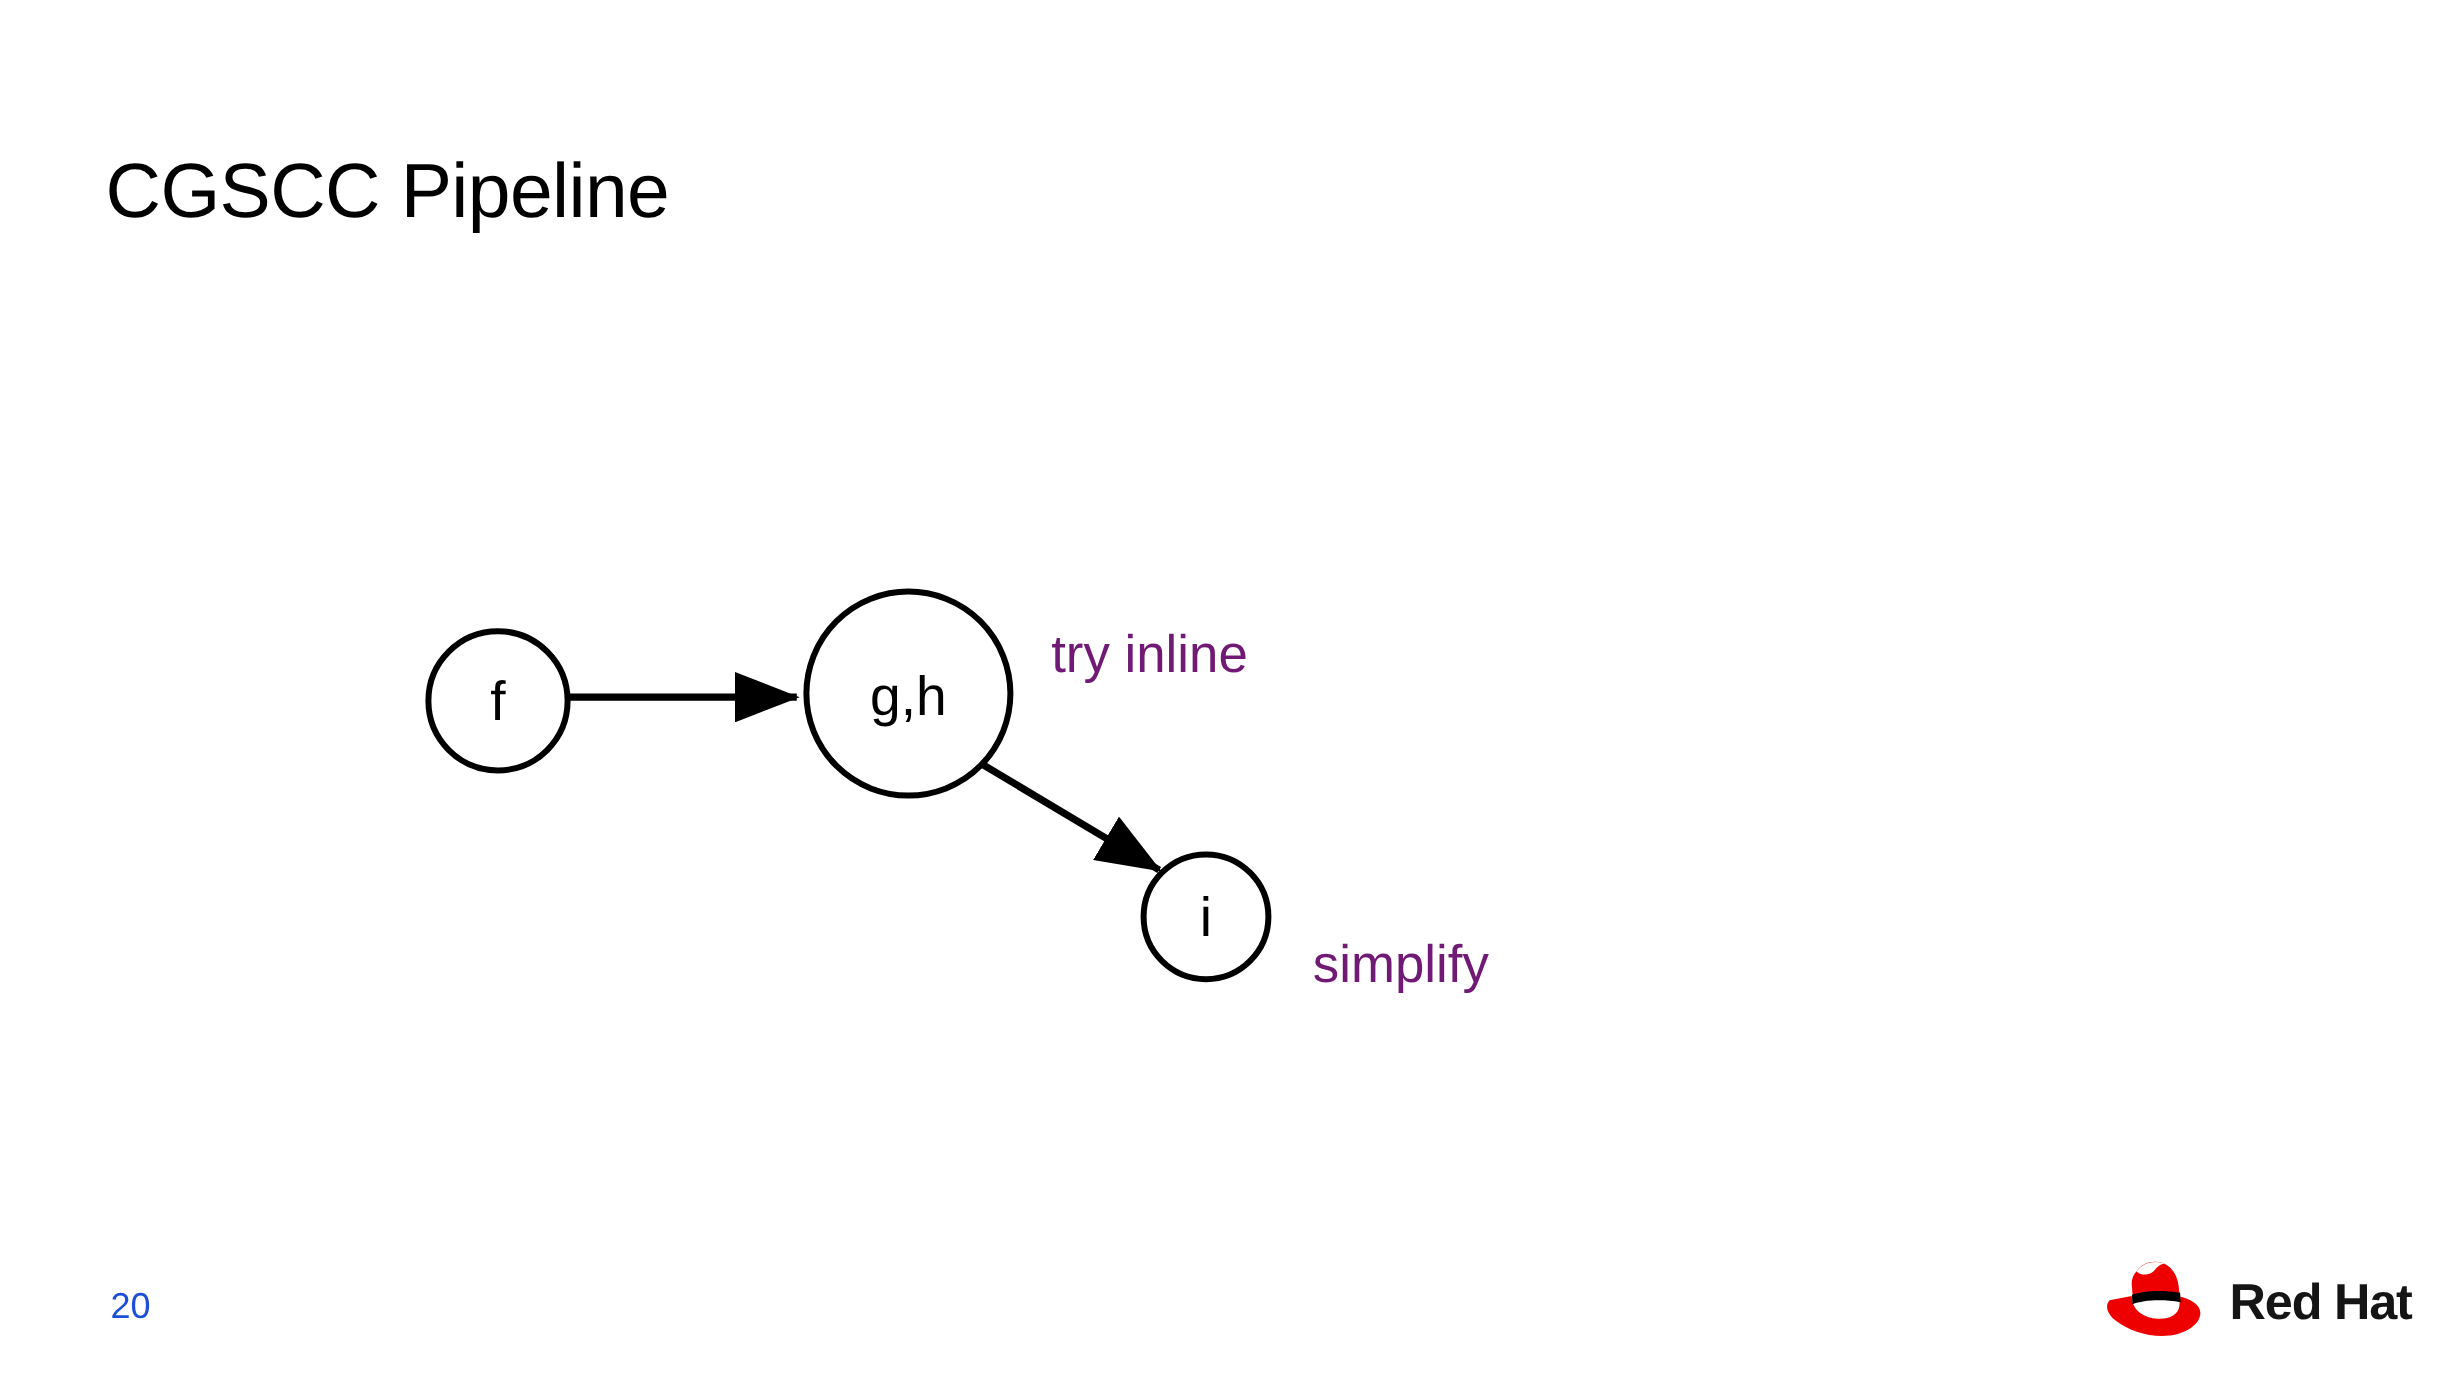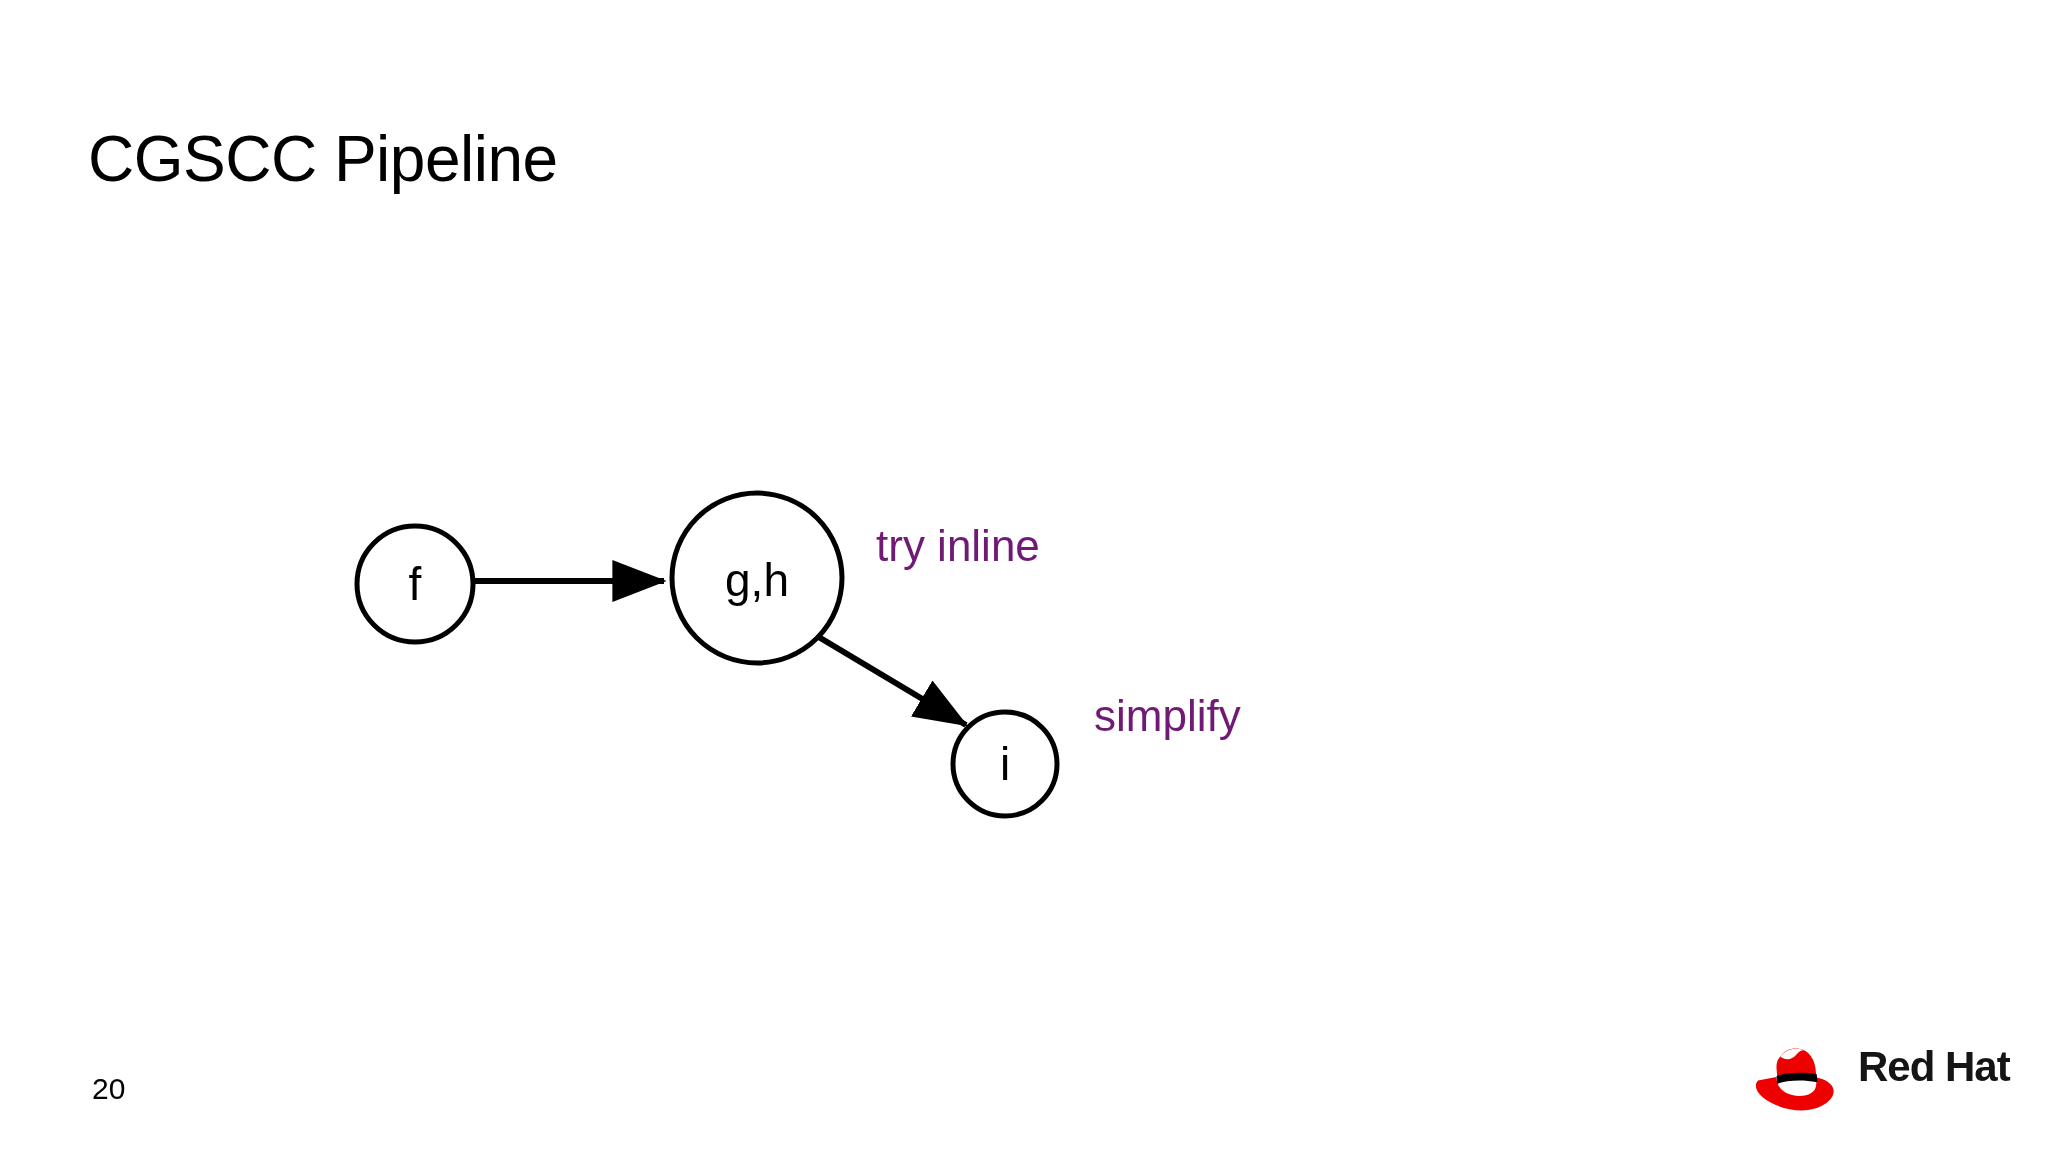--- a/index.html
+++ b/index.html
@@ -56,39 +56,40 @@
   .edge-label {
     position: absolute;
     font-family: "Liberation Sans", sans-serif;
     font-size: 44px;
     font-weight: 400;
     color: #701a75;
     white-space: nowrap;
     line-height: 1;
   }
   #label-try-inline { left: 876px; top: 524px; }
-  #label-simplify  { left: 1094px; top: 694px; }
+  #label-simplify  { left: 1094px; top: 782px; }
 
   
   .page-number {
     position: absolute;
     left: 92px;
     top: 1074px;
     font-size: 30px;
     font-weight: 400;
-    color: #000000;
+    color: #1d4ed8;
     line-height: 1;
   }
   .brand-logo {
     position: absolute;
     left: 1752px;
     top: 1046px;
     width: 268px;
     height: 78px;
     display: flex;
+    align-items: center;
     gap: 14px;
   }
   .brand-mark { width: 92px; height: 72px; flex: none; }
   .brand-name {
     font-size: 42px;
     font-weight: 700;
     color: #151515;
     letter-spacing: -1px;
     line-height: 1;
     white-space: nowrap;

